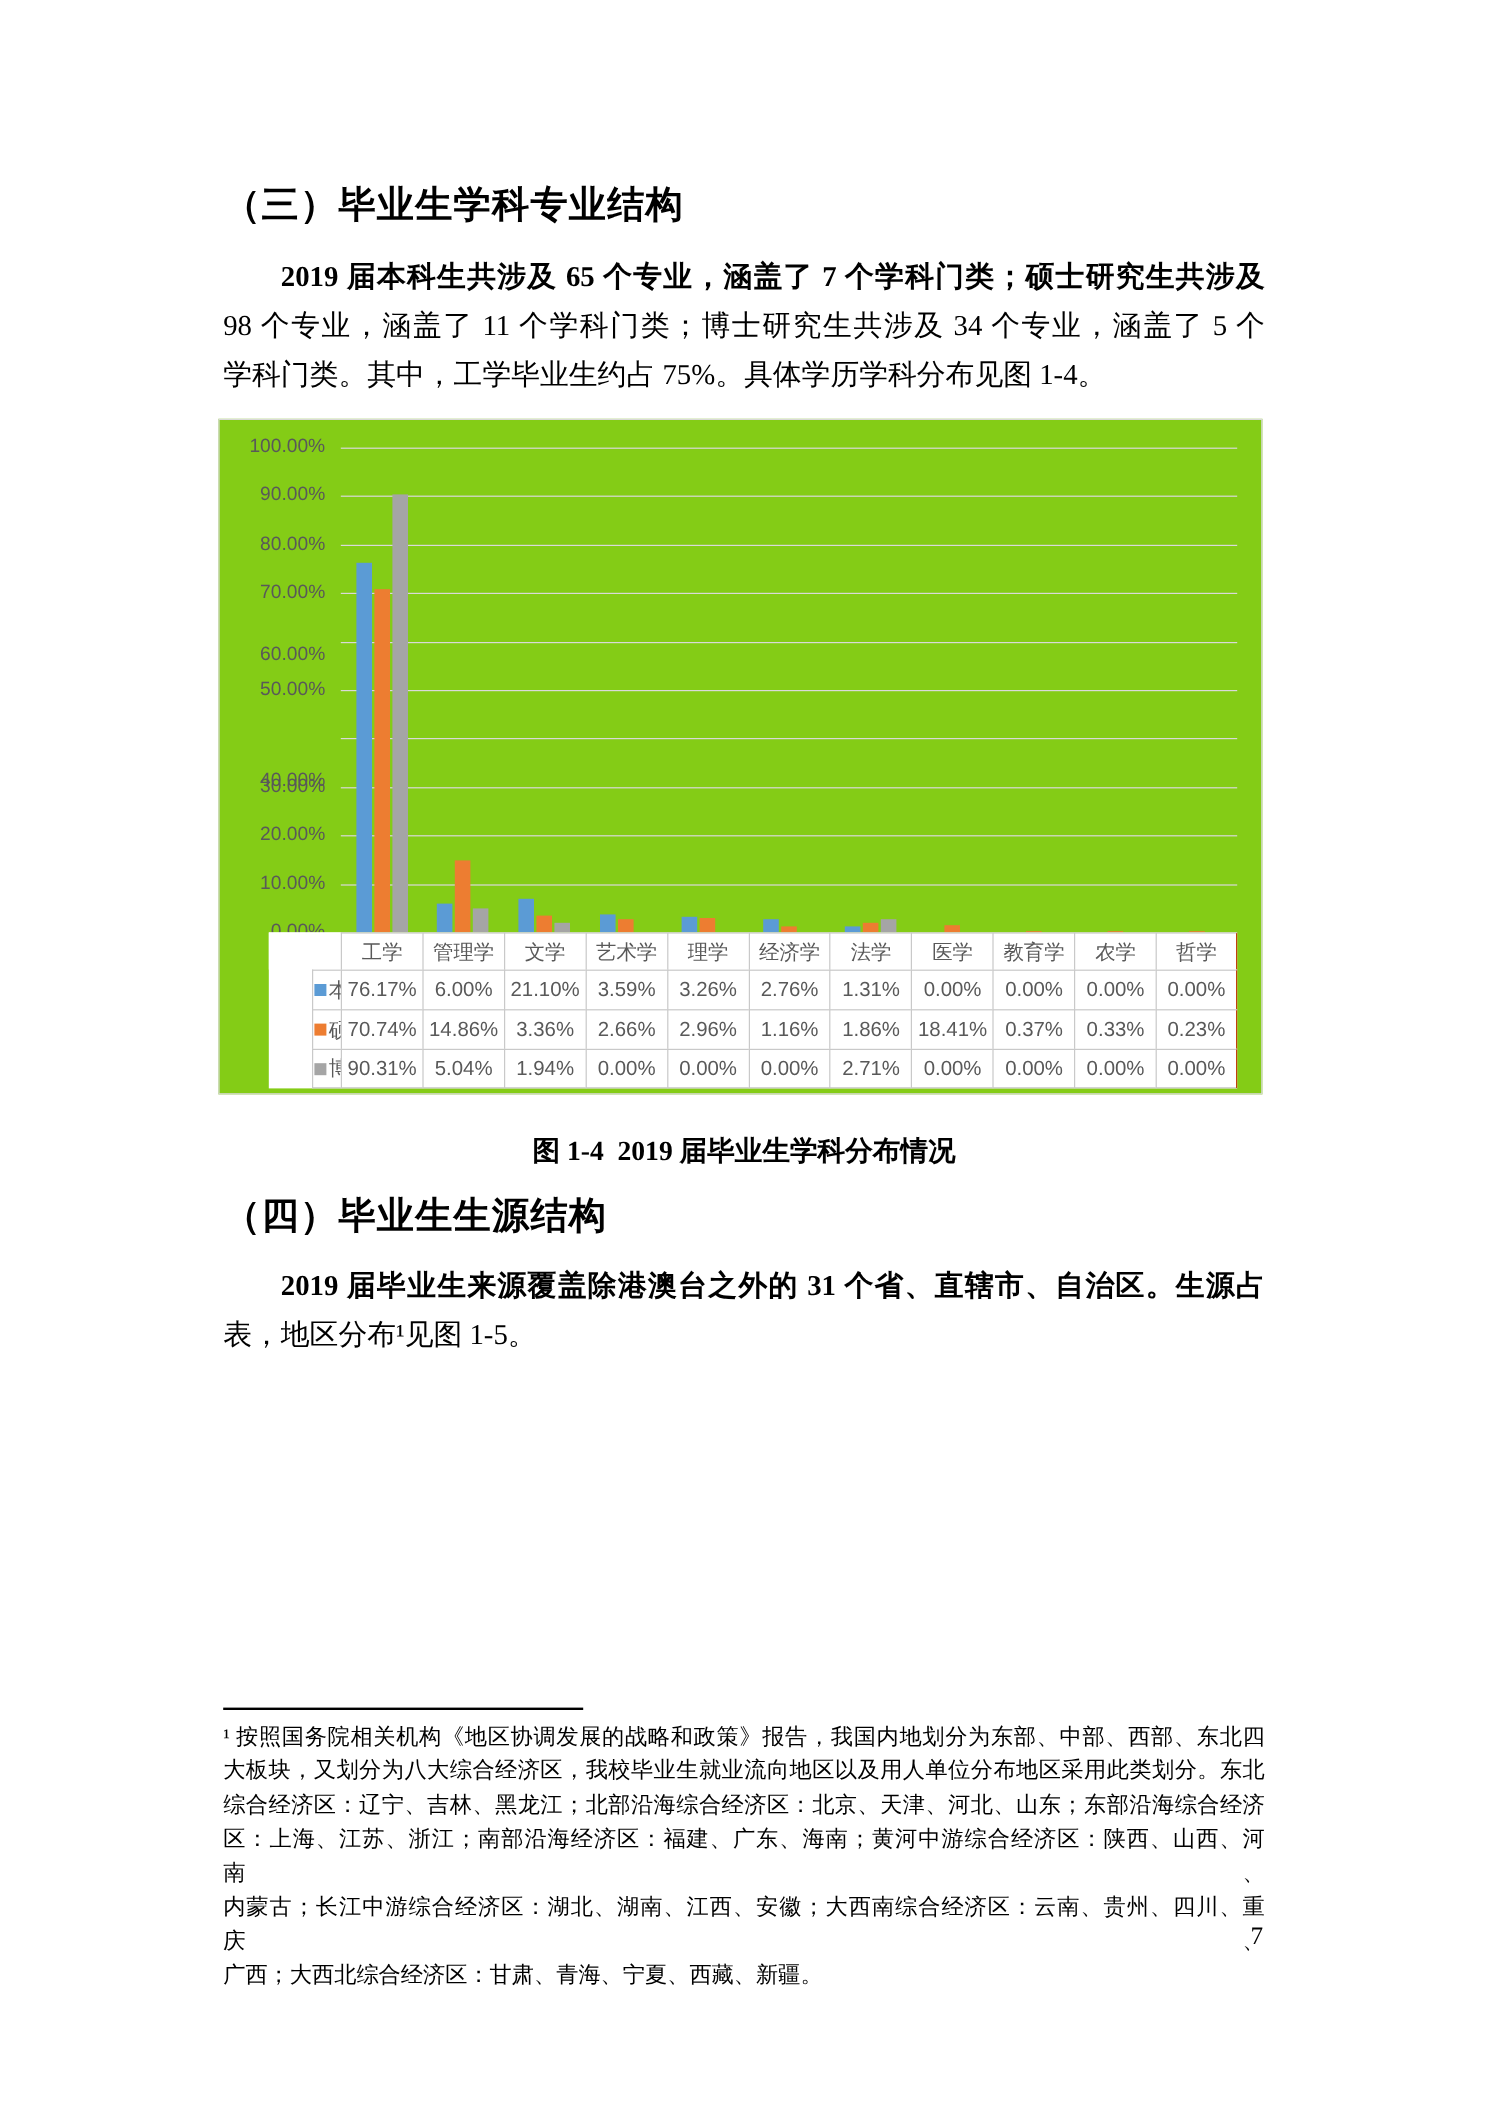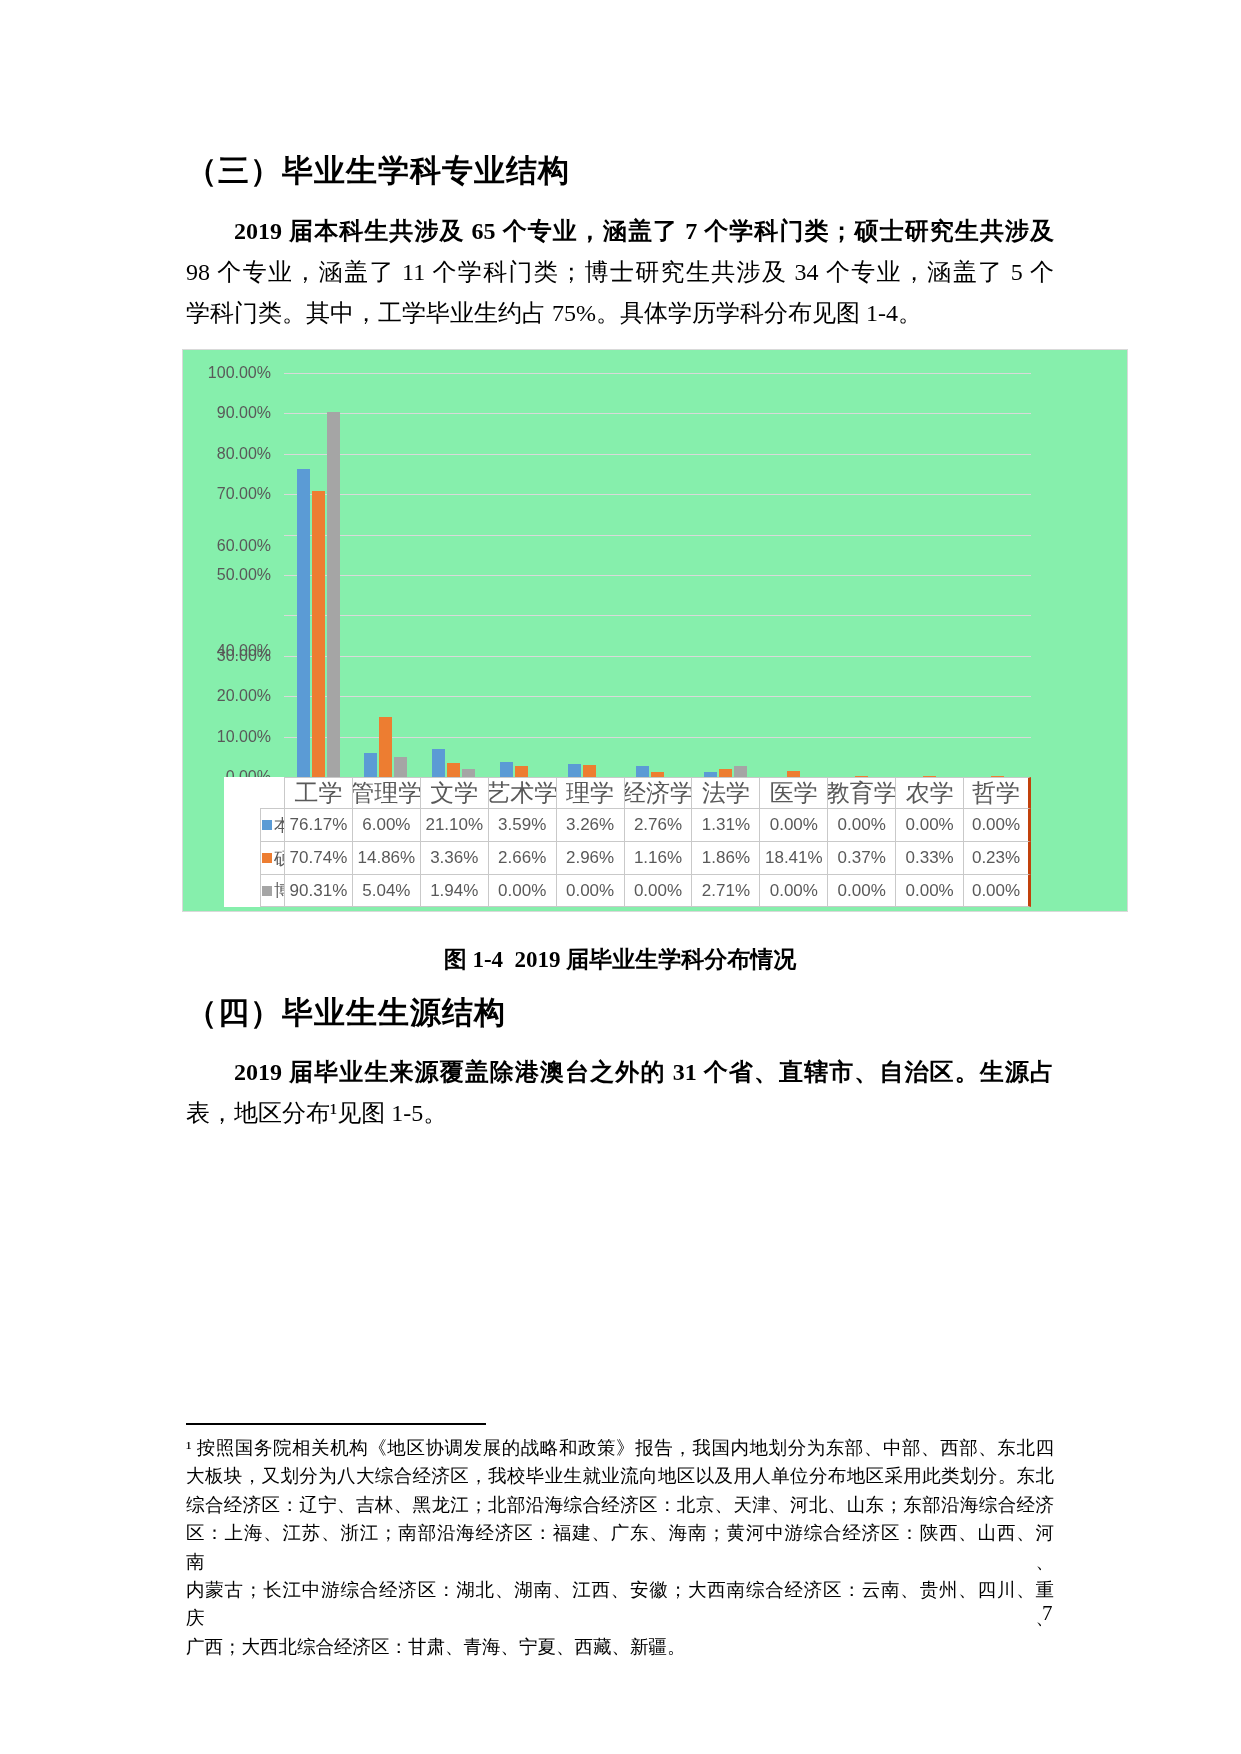--- a/index.html
+++ b/index.html
@@ -16,37 +16,37 @@
   .heading-4{top:994px;}
   .para{position:absolute;left:186px;width:868px;font-size:24px;line-height:41px;}
   .para-1{top:211px;}
   .para-2{top:1052px;}
   .jline{text-align:justify;text-align-last:justify;white-space:normal;}
   .jline:last-child{text-align-last:left;}
   .para .jline:first-child{text-indent:48px;font-weight:bold;}
 
   
   .chart{
-    position:absolute;left:182px;top:349px;width:946px;height:563px;
-    border:1.5px solid #D9D9D9;background:#86efac;box-sizing:border-box;
+    position:absolute;left:182px;top:349px;width:870px;height:563px;
+    border:1.5px solid #D9D9D9;background:#84cc16;box-sizing:border-box;
     font-family:"Liberation Sans","DejaVu Sans",sans-serif;color:#595959;
   }
   .gridline{position:absolute;height:1px;background:#D9D9D9;}
   .ytick{position:absolute;width:88px;text-align:right;font-size:16px;line-height:20px;color:#595959;}
   .bar{position:absolute;width:13px;}
   .ctable{position:absolute;display:grid;background:#fff;}
   .ctable .cell{
     display:flex;align-items:center;justify-content:center;box-sizing:border-box;
     border-left:1px solid #C9C9C9;border-top:1px solid #C9C9C9;
     font-size:17px;color:#595959;overflow:hidden;white-space:nowrap;
   }
-  .ctable .last-col{border-right:3px solid #c2410c;}
+  .ctable .last-col{border-right:1px solid #c2410c;}
   .ctable .last-row{border-bottom:1px solid #C9C9C9;}
   .ctable .corner{border:none;background:#fff;}
-  .ctable .cth{font-size:24px;}
+  .ctable .cth{font-size:17px;}
   .ctable .legendcell{justify-content:flex-start;padding-left:1px;font-size:17px;margin-left:36px;}
   .swatch{width:10px;height:10px;margin-right:2px;flex:0 0 auto;}
 
   .caption{
     position:absolute;left:186px;top:945px;width:868px;text-align:center;
     font-weight:700;font-size:23px;line-height:30px;white-space:pre-wrap;
   }
   .fn-divider{position:absolute;left:186px;top:1423px;width:300px;height:2px;background:#000;}
   .footnote{position:absolute;left:186px;width:868px;top:1434px;font-size:18.5px;line-height:28.4px;}
   .pagenum{position:absolute;left:1042px;top:1601px;font-size:21px;line-height:24px;}

